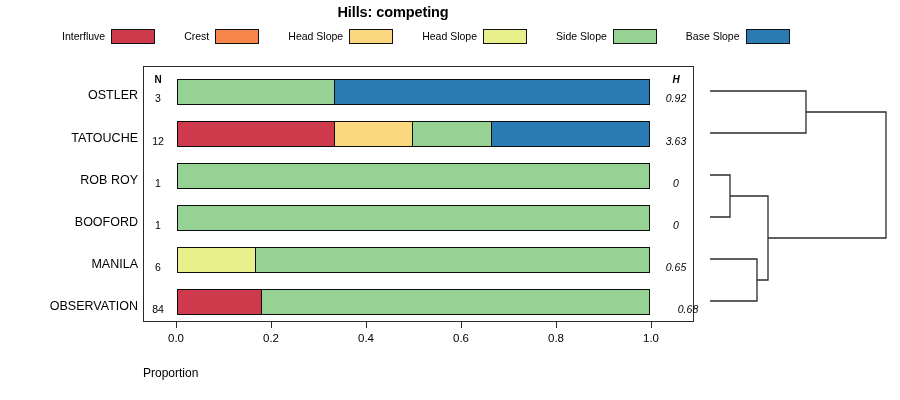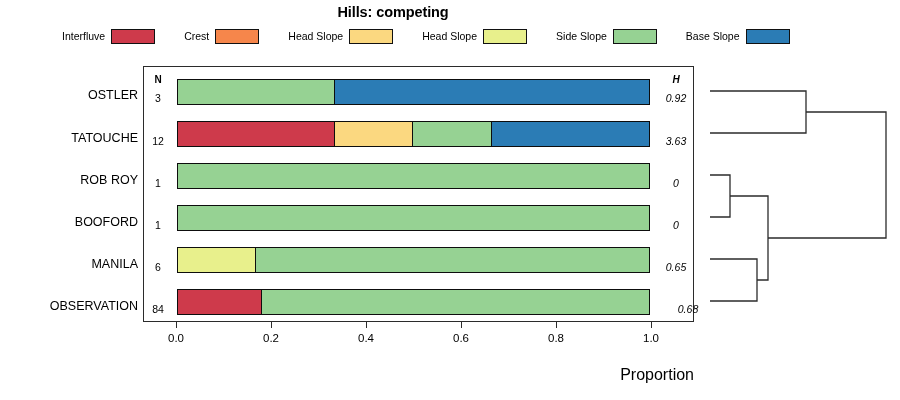--- a/index.html
+++ b/index.html
@@ -111,22 +111,22 @@
   .xticklab {
     position: absolute;
     font-size: 11.5px;
     text-align: center;
     width: 46px;
   }
   #xaxis-title {
     position: absolute;
     left: 143px; top: 366px;
     width: 551px;
-    text-align: right;
-    font-size: 16px;
+    text-align: left;
+    font-size: 12px;
   }
 
   
   #dendro {
     position: absolute;
     left: 700px; top: 66px;
     width: 196px; height: 256px;
   }
 </style>
 </head>

